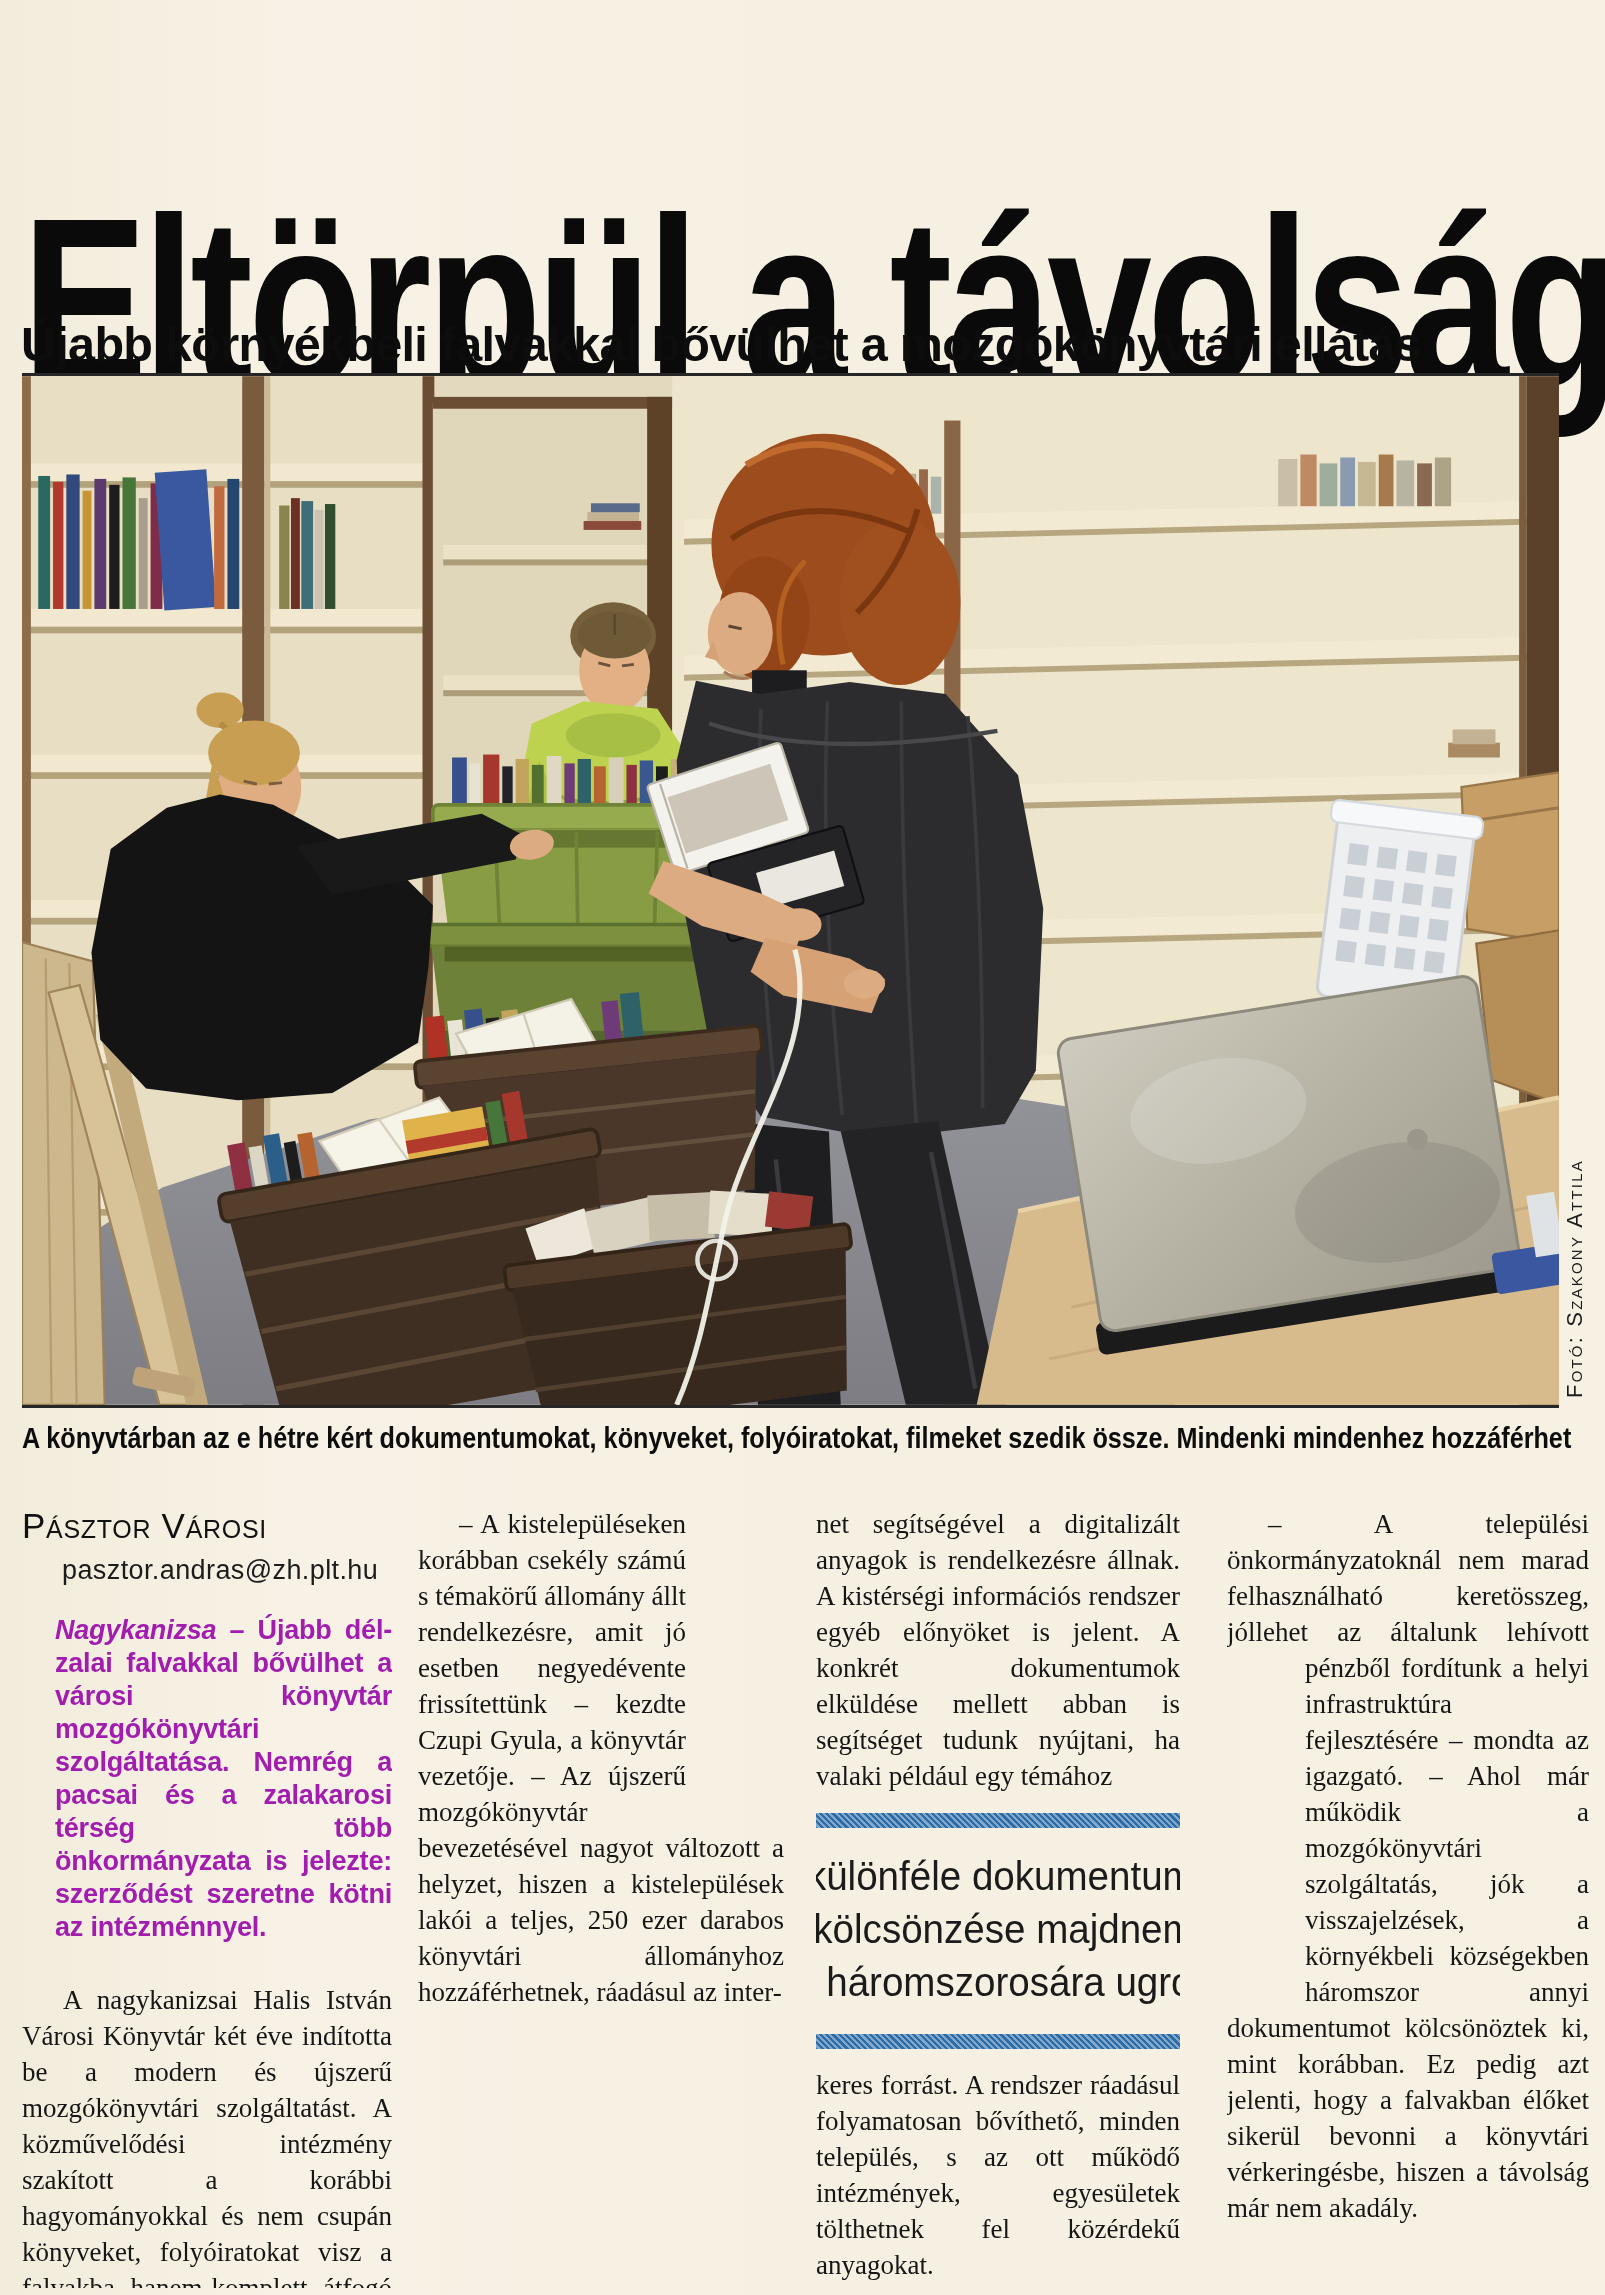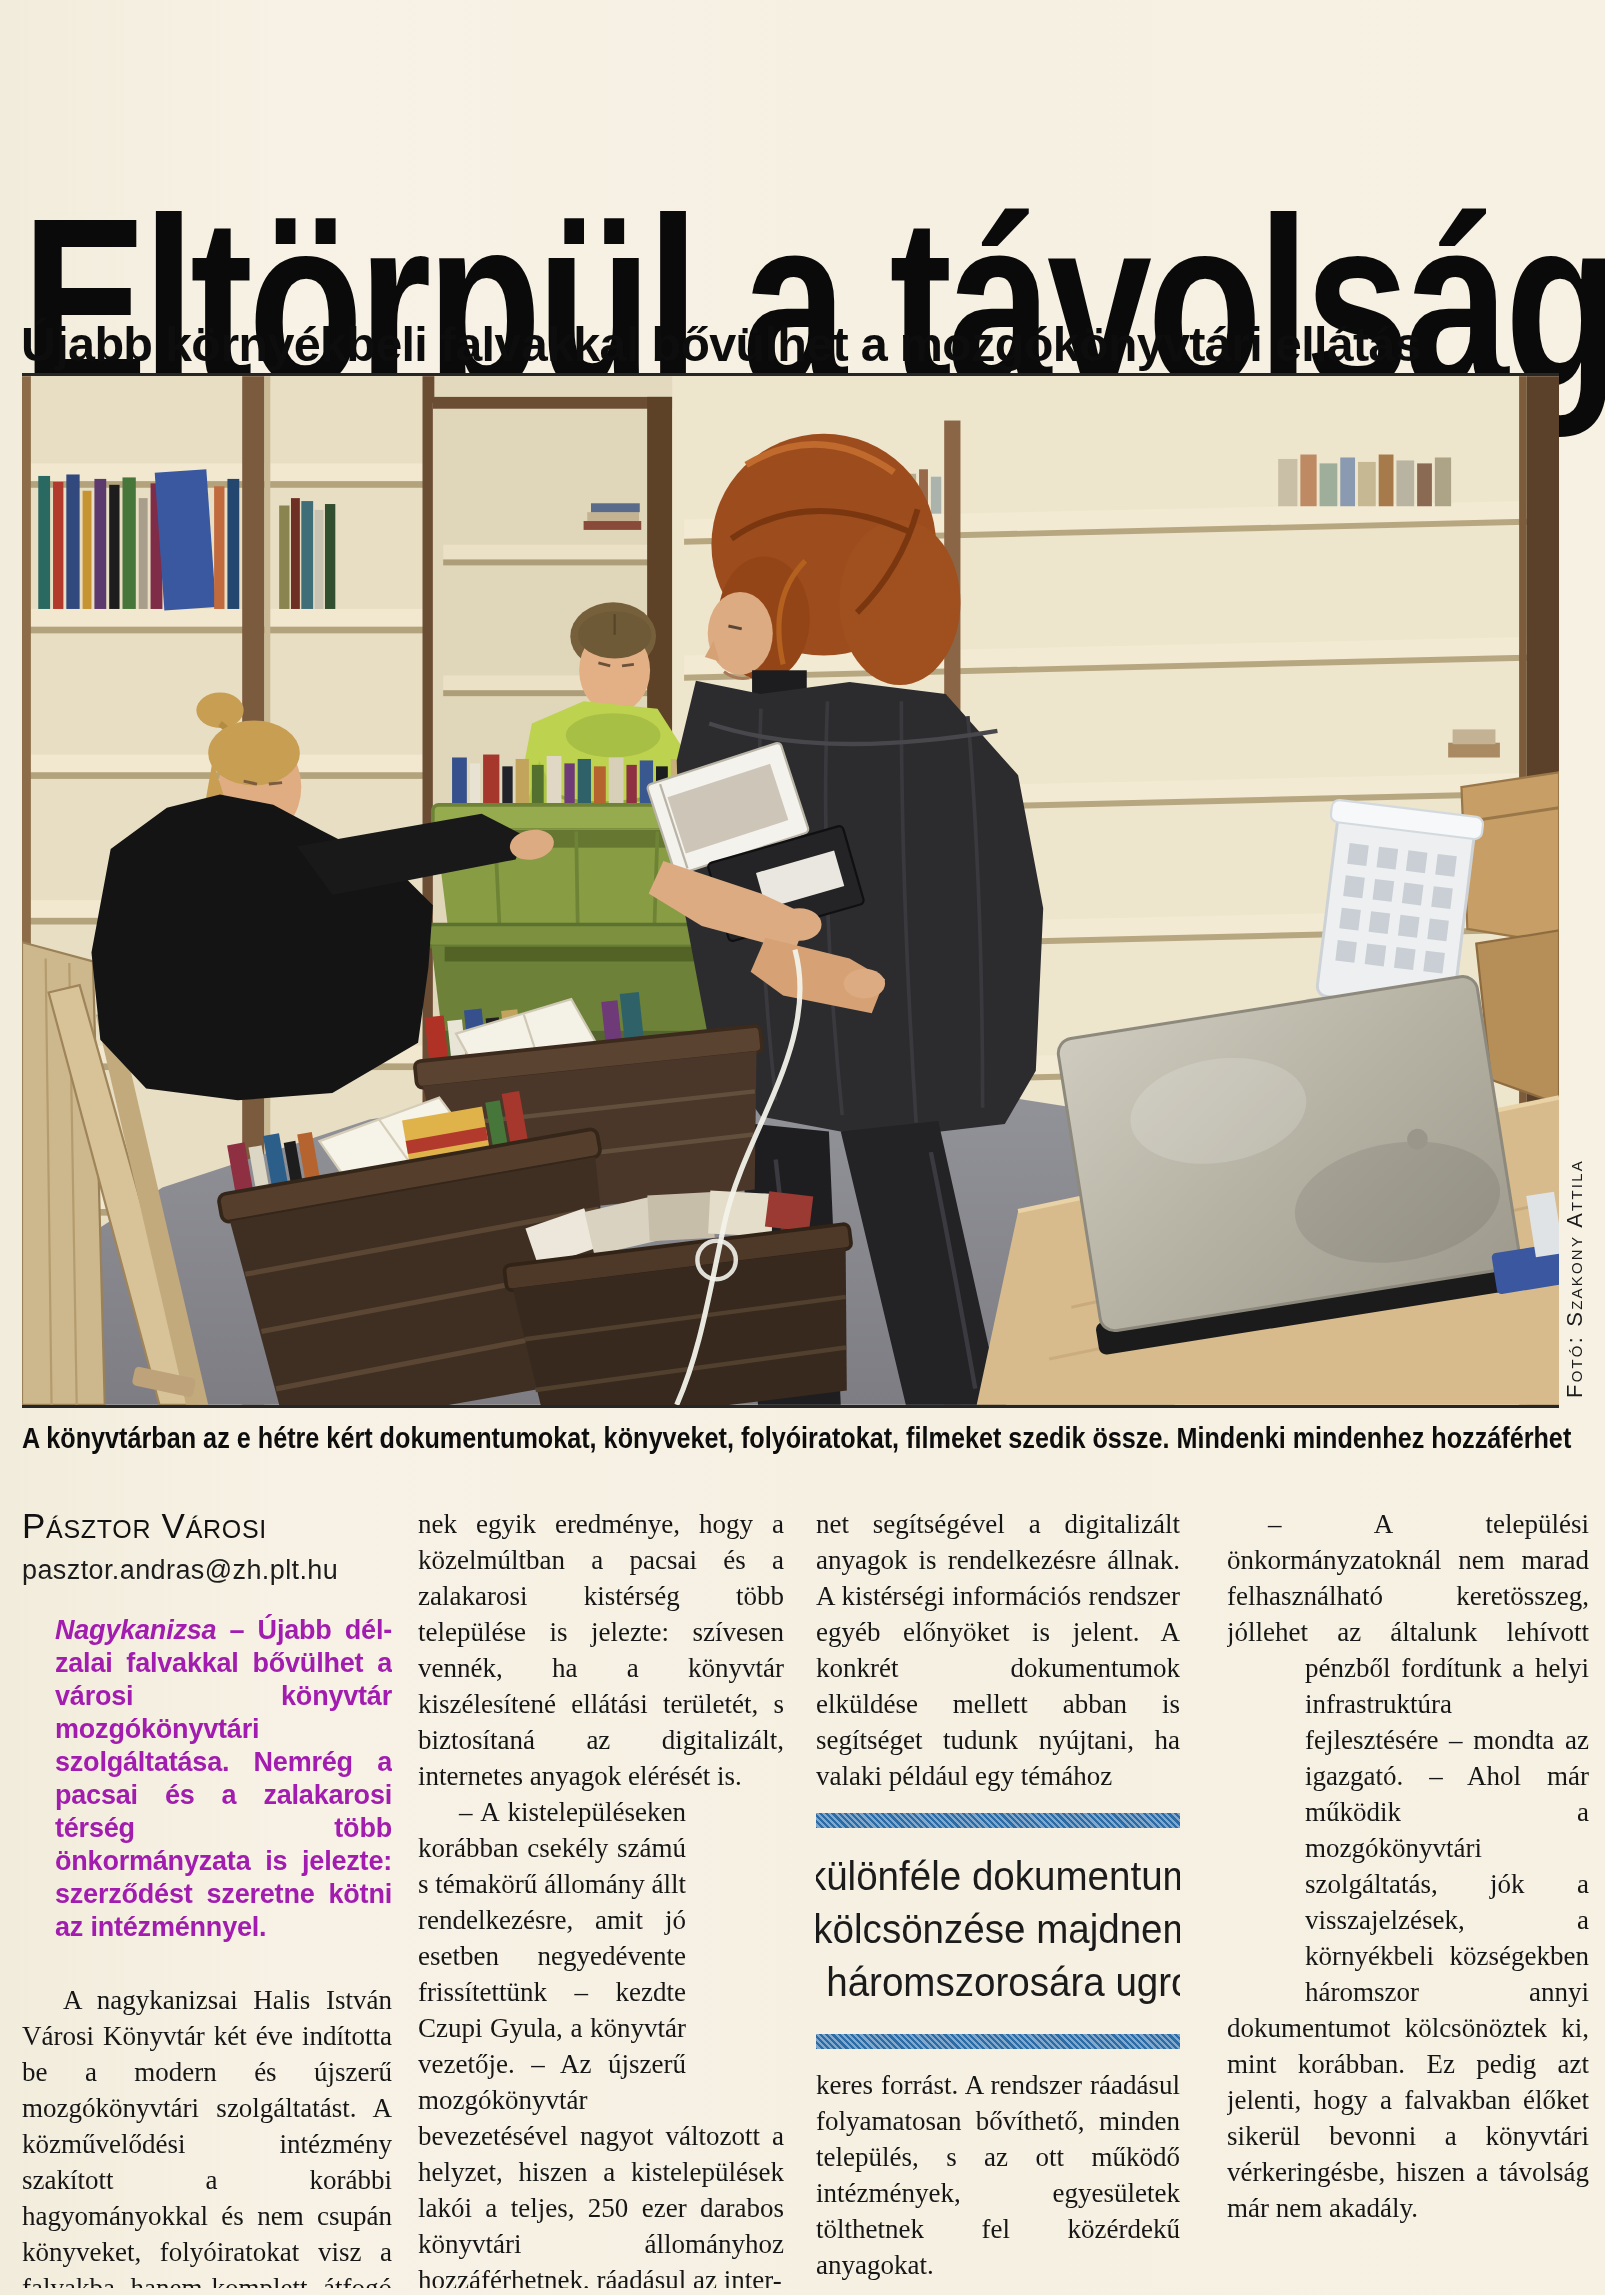--- a/index.html
+++ b/index.html
@@ -48,21 +48,21 @@
   .col-1{left:22px;width:370px;}
   .col-2{left:418px;width:366px;}
   .col-3{left:816px;width:364px;}
   .col-4{left:1227px;width:362px;}
   .byline-name{
     font-family:"Liberation Sans",sans-serif;font-variant:small-caps;
     font-size:35px;letter-spacing:0.7px;line-height:1.15;color:#111;
   }
   .byline-email{
     font-family:"Liberation Sans",sans-serif;font-size:27px;line-height:1.2;
-    color:#1c1c1c;margin-top:7.4px;letter-spacing:0.4px;
+    color:#1c1c1c;margin-top:7.4px;letter-spacing:0.4px;margin-left:40px;
   }
   .lead{
     margin:28px 0 38px 33px !important;
     font-family:"Liberation Sans",sans-serif;font-weight:bold;
     font-size:27px;line-height:33px;letter-spacing:-0.2px;
     text-align:justify;color:#a21caf;
   }
   .lead .loc{font-style:italic;}
   .indent{text-indent:41px;}
   .ital{}
@@ -427,21 +427,20 @@
 <div class="photo-caption">A könyvtárban az e hétre kért dokumentumokat, könyveket, folyóiratokat, filmeket szedik össze. Mindenki mindenhez hozzáférhet</div>
 
 <div class="col col-1">
   <div class="byline-name">Pásztor Városi</div>
   <div class="byline-email">pasztor.andras@zh.plt.hu</div>
   <p class="lead"><span class="loc">Nagykanizsa</span><span> – Újabb dél-zalai falvakkal bővülhet a városi könyvtár mozgókönyvtári szolgáltatása. Nemrég a pacsai és a zalakarosi térség több önkormányzata is jelezte: szerződést szeretne kötni az intézménnyel.</span></p>
   <p class="indent">A nagykanizsai Halis István Városi Könyvtár két éve indította be a modern és újszerű mozgókönyvtári szolgáltatást. A közművelődési intézmény szakított a korábbi hagyományokkal és nem csupán könyveket, folyóiratokat visz a falvakba, hanem komplett, átfogó szolgáltatást kínál. En-</p>
 </div>
 
 <div class="col col-2">
-  <p>nek egyik eredménye, hogy a közelmúltban a pacsai és a zalakarosi kistérség több települése is jelezte: szívesen vennék, ha a könyvtár kiszélesítené ellátási területét, s biztosítaná az digitalizált, internetes anyagok elérését is.</p>
   <p class="indent"><span class="spacer-r"></span><span>– A kistelepüléseken korábban csekély számú s témakörű állomány állt rendelkezésre, amit jó esetben negyedévente frissítettünk – kezdte </span><span class="ital">Czupi Gyula,</span><span> a könyvtár vezetője. – Az újszerű mozgókönyvtár bevezetésével nagyot változott a helyzet, hiszen a kistelepülések lakói a teljes, 250 ezer darabos könyvtári állományhoz hozzáférhetnek, ráadásul az inter-</span></p>
 </div>
 
 <div class="col col-3">
   <p>net segítségével a digitalizált anyagok is rendelkezésre állnak. A kistérségi információs rendszer egyéb előnyöket is jelent. A konkrét dokumentumok elküldése mellett abban is segítséget tudunk nyújtani, ha valaki például egy témához</p>
   <div class="pullquote">
     <div class="pq-bar"></div>
     <div class="pq-text">
       <span class="pq-line">A különféle dokumentumok</span>
       <span class="pq-line">kölcsönzése majdnem</span>

